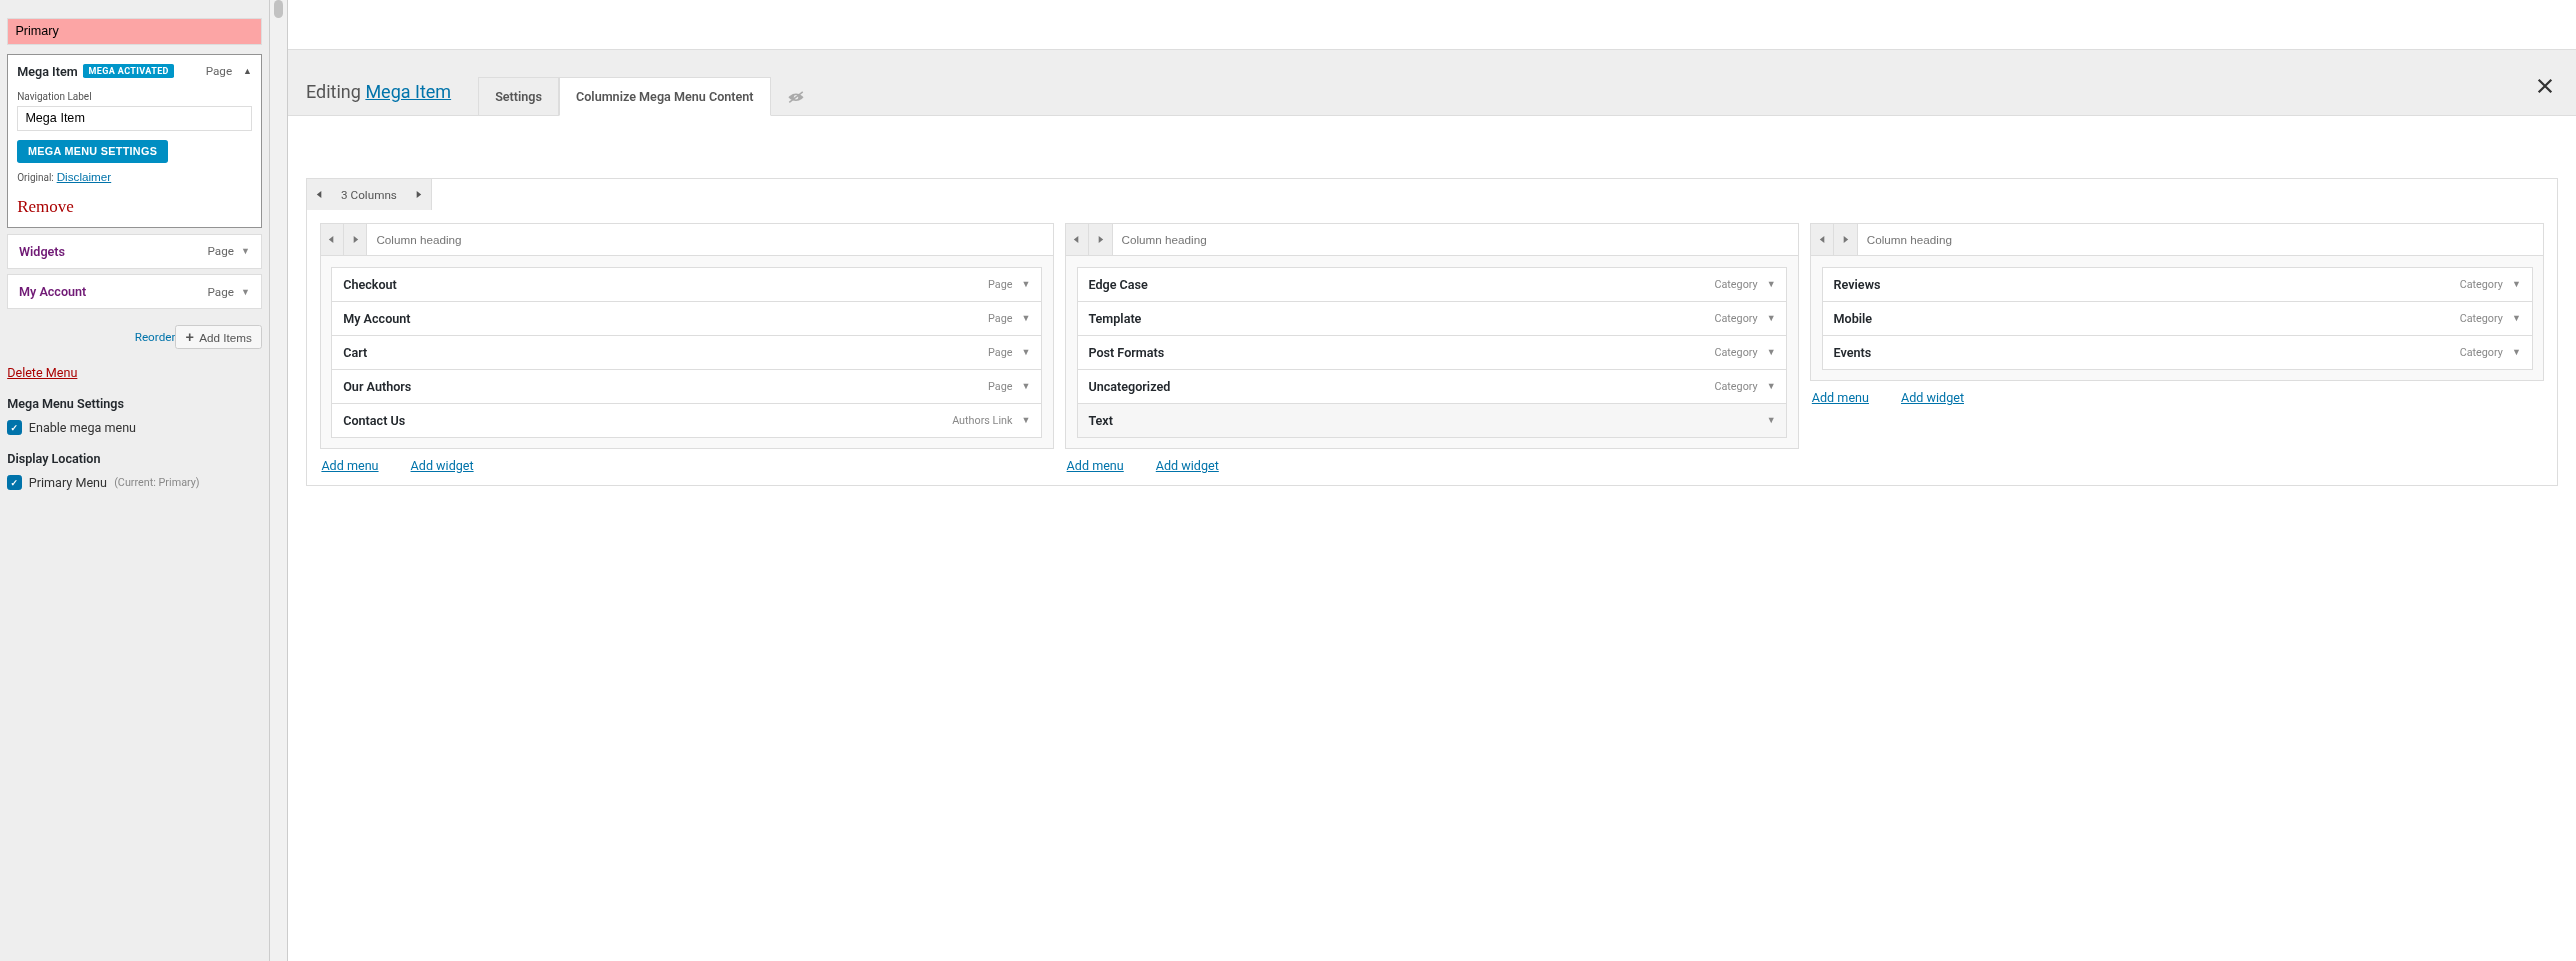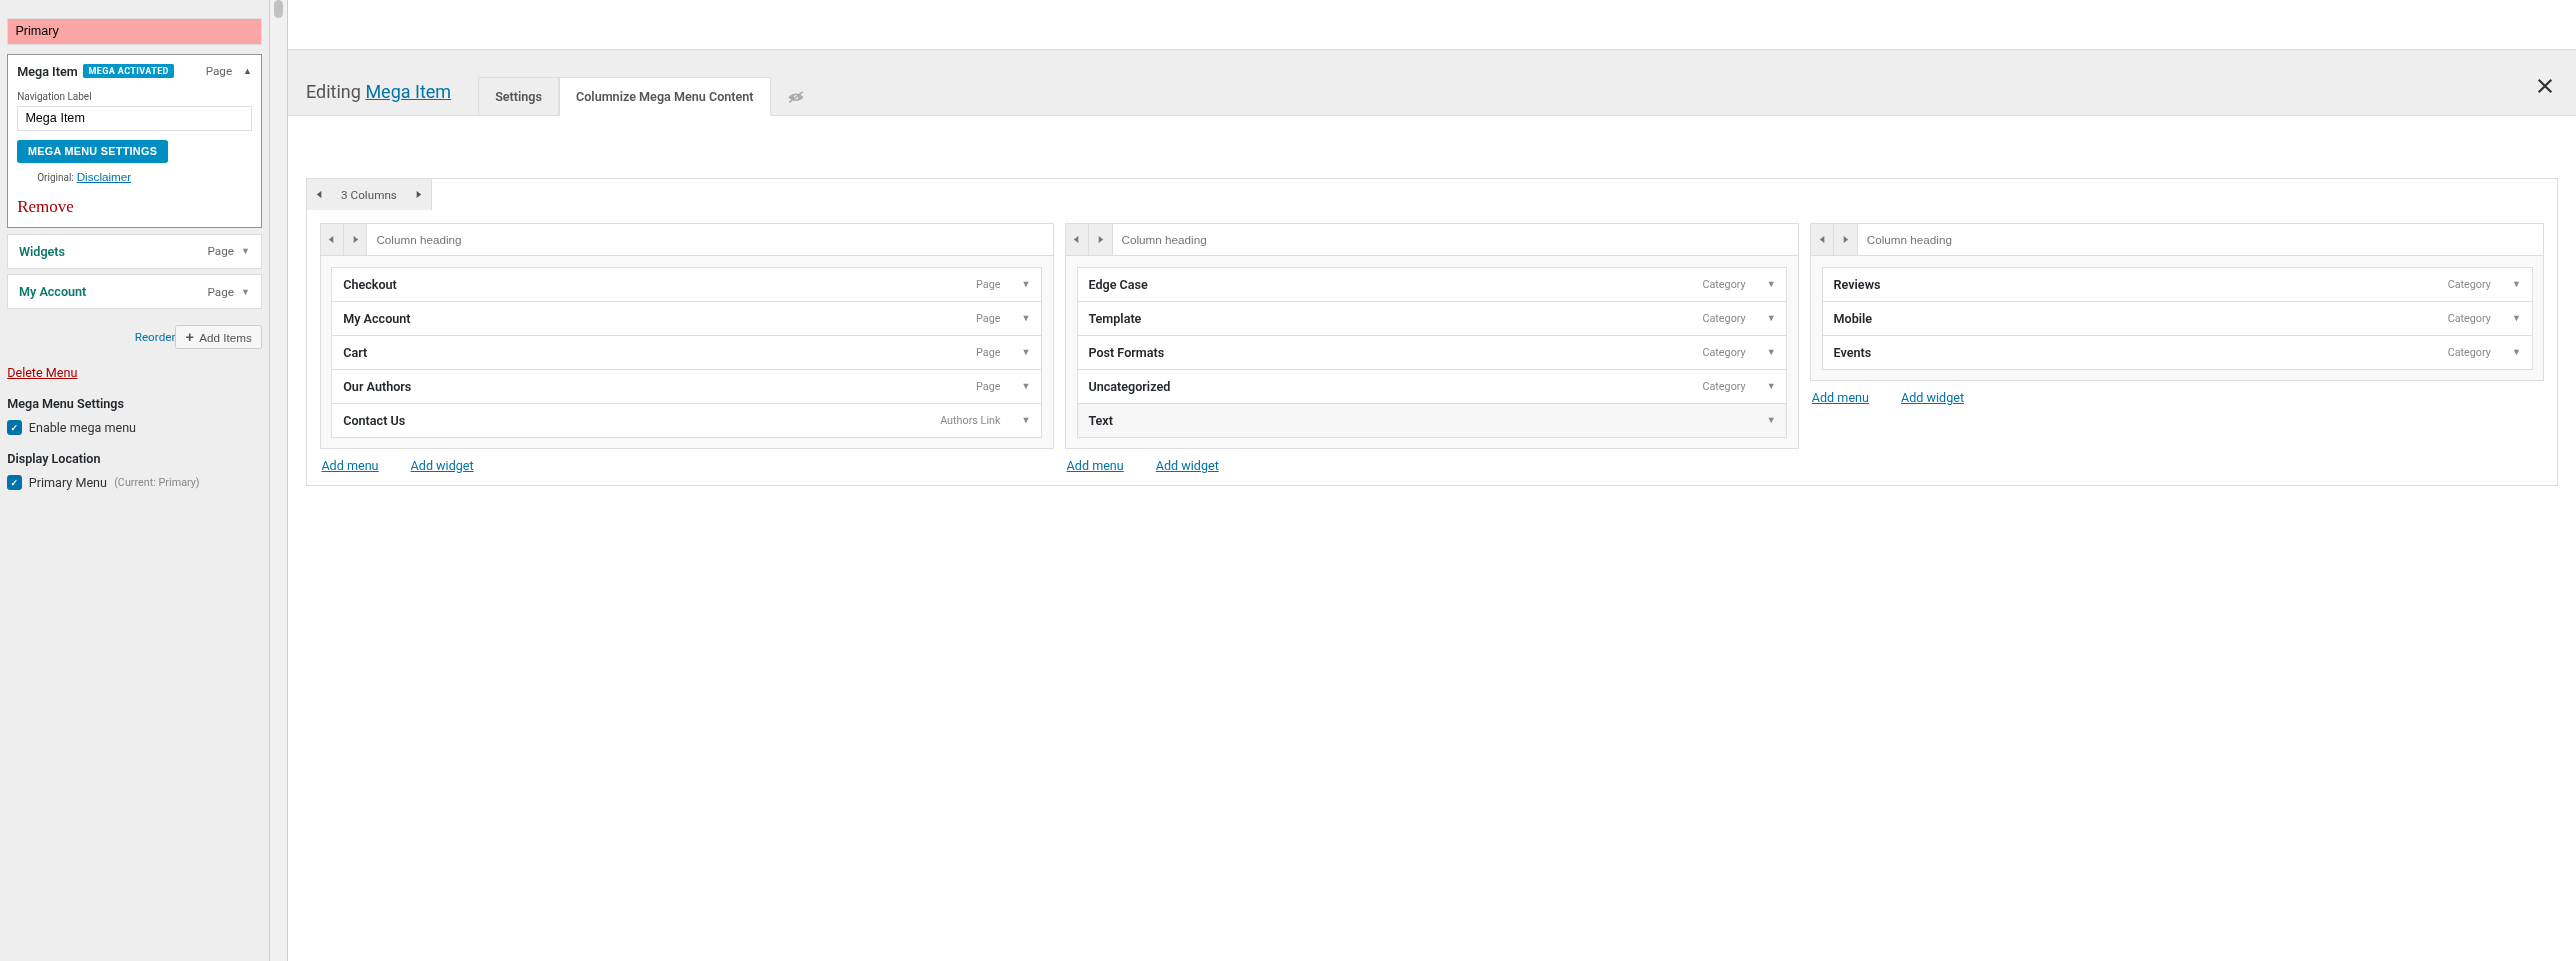--- a/index.html
+++ b/index.html
@@ -77,21 +77,21 @@
   .remove-link { color:#a00; cursor:pointer; display:inline-block; margin-top:12.6px; font-size:17px;font-family:Liberation Serif, serif;}
   .collapsed-item {
     border:0.9px solid #ddd;
     background:#fff;
     margin-top:5.4px;
     padding:9px 10.8px;
     display:flex;
     align-items:center;
     font-size:12.6px;
   }
-  .collapsed-item .ci-title { font-weight:600; color:#0f766e; }
+  .collapsed-item .ci-title { font-weight:600; color:#701a75; }
   .collapsed-item .ci-type { margin-left:auto; color:#666; font-size:11.7px; display:flex; align-items:center; gap:7.2px;}
   .ci-caret { color:#888; font-size:9px; }
   .sidebar-actions { display:flex; align-items:center; margin-top:16px; justify-content:flex-end;}
   .reorder-link { color:#0073aa; cursor:pointer; font-size:11.7px;}
   .btn-secondary {
     background:#f7f7f7;
     border:0.9px solid #ccc;
     padding:4.5px 9px;
     font-size:11.7px;
     cursor:pointer;
@@ -203,21 +203,20 @@
   }
   .col-body { padding:10.8px; }
   .item-row {
     border:0.9px solid #ddd;
     background:#fff;
     padding:9px 10.8px;
     display:flex;
     align-items:center;
     font-size:12.6px;
     margin-bottom:-0.9px;
-    gap:12px;
   }
   .item-row .ir-title { font-weight:600; color:#23282d;}
   .item-row .ir-type { margin-left:auto; color:#888; font-size:10.8px; margin-right:9px;}
   .item-row .ir-caret { color:#888; font-size:9px;}
   .underlink { color:#0073aa; text-decoration:underline; cursor:pointer; font-size:12.6px; }
   .col-links-outer { padding:9px 0 0 1.8px; display:flex; gap:32px;}
   svg { display:block; }
 </style>
 </head>
 <body>
@@ -228,21 +227,21 @@
   <div class="menu-item-card">
     <div class="menu-item-header">
       <span class="menu-item-title">Mega Item</span>
       <span class="mega-badge">MEGA ACTIVATED</span>
       <span class="menu-item-type">Page</span>
       <span class="menu-item-toggle">▲</span>
     </div>
     <label class="field-label">Navigation Label</label>
     <input class="text-input" value="Mega Item" style="">
     <button class="btn-primary">MEGA MENU SETTINGS</button>
-    <div style="margin-top:7.2px;margin-left:20px;">
+    <div style="margin-top:7.2px;">
       <span class="field-label" style="display:inline">Original:</span>
       <button class="inline-link">Disclaimer</button>
     </div>
     <span class="remove-link">Remove</span>
   </div>
 
   <div class="collapsed-item">
     <span class="ci-title">Widgets</span>
     <span class="ci-type">
         <span>Page</span>

